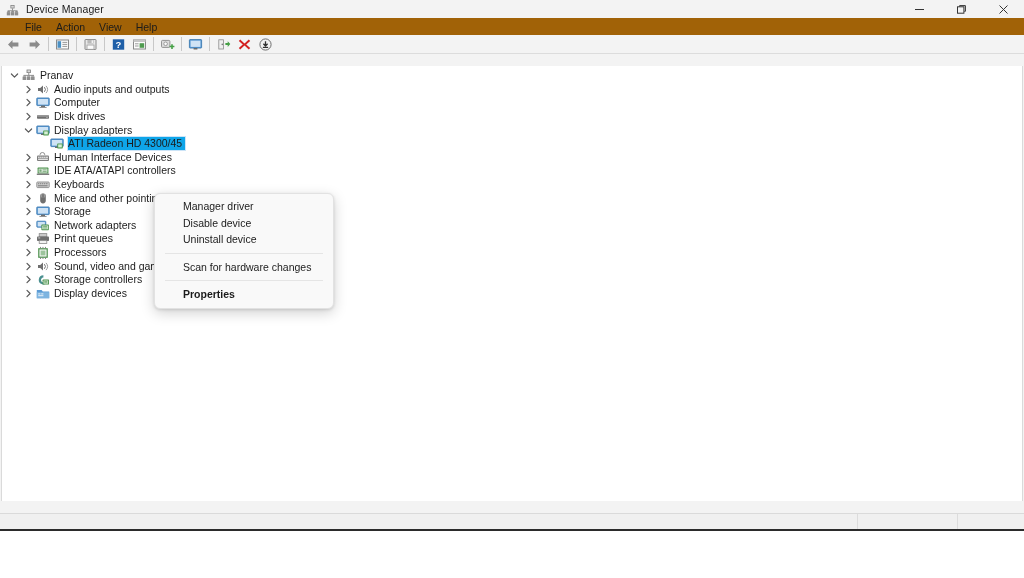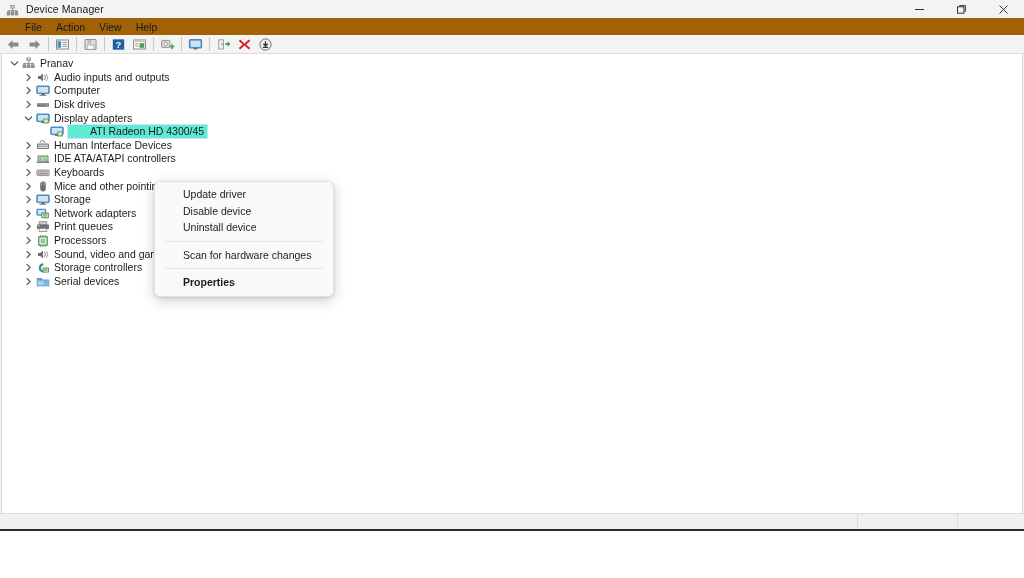--- a/index.html
+++ b/index.html
@@ -68,21 +68,21 @@
   .tb-sep {
     width: 1px; height: 14px; background: #c8c8c8; margin: 0 3px;
   }
 
   
   .content {
     flex: 1 1 auto;
     background: #ffffff;
     border: 1px solid #dadada;
     border-top: none; border-bottom: none;
-    margin: 0 1px;
+    margin: 12px 1px;
     position: relative;
     overflow: hidden;
   }
   .tree { padding-top: 3px; position: relative; }
   .node {
     display: flex; align-items: center;
     height: 13.6px;
     font-size: 10.5px; color: #1b1b1b;
     white-space: nowrap;
     position: relative;
@@ -94,23 +94,22 @@
   }
   .chev svg { display: block; }
   .node-icon {
     width: 14px; height: 13px; flex: 0 0 14px;
     display: flex; align-items: center; justify-content: center;
     margin-right: 4px;
   }
   .node-icon svg { display: block; }
   .node-label { line-height: 13px; padding-right: 3px; }
   .node.selected .node-label {
-    background: #5eead4;
+    background: #0ea5e9;
     box-shadow: 0 0 0 1px #cce4f7;
-    padding-left: 22px;
   }
   .node.selected { background: transparent; }
   .node > * { position: relative; z-index: 1; }
 
   
   .d0 { padding-left: 5px; }
   .d1 { padding-left: 19px; }
   .d2 { padding-left: 33px; }
 
   
@@ -570,26 +569,26 @@
           </span>
           <span class="node-icon">
             <svg width="14" height="13" viewBox="0 0 14 13">
               <path d="M0.8 3 h4.8 l1.2 1.4 h6.4 v6.8 h-12.4 z" fill="#5b9bd5"></path>
               <path d="M0.8 5.2 h12.4 v6 h-12.4 z" fill="#7db4e0"></path>
               <rect x="2.2" y="6.4" width="2.2" height="1" fill="#e8f2fb"></rect>
               <rect x="5.2" y="6.4" width="2.2" height="1" fill="#e8f2fb"></rect>
               <rect x="2.2" y="8.2" width="5.2" height="1" fill="#e8f2fb"></rect>
             </svg>
           </span>
-          <span class="node-label">Serial devices</span>
+          <span class="node-label">Display devices</span>
         </div>
       </div>
 
     <div class="ctxmenu">
-      <div class="ctx-item">Update driver</div>
+      <div class="ctx-item">Manager driver</div>
       <div class="ctx-item">Disable device</div>
       <div class="ctx-item">Uninstall device</div>
       <div class="ctx-sep"></div>
       <div class="ctx-item">Scan for hardware changes</div>
       <div class="ctx-sep"></div>
       <div class="ctx-item bold">Properties</div>
     </div>
   </div>
 
   <div class="statusbar">

